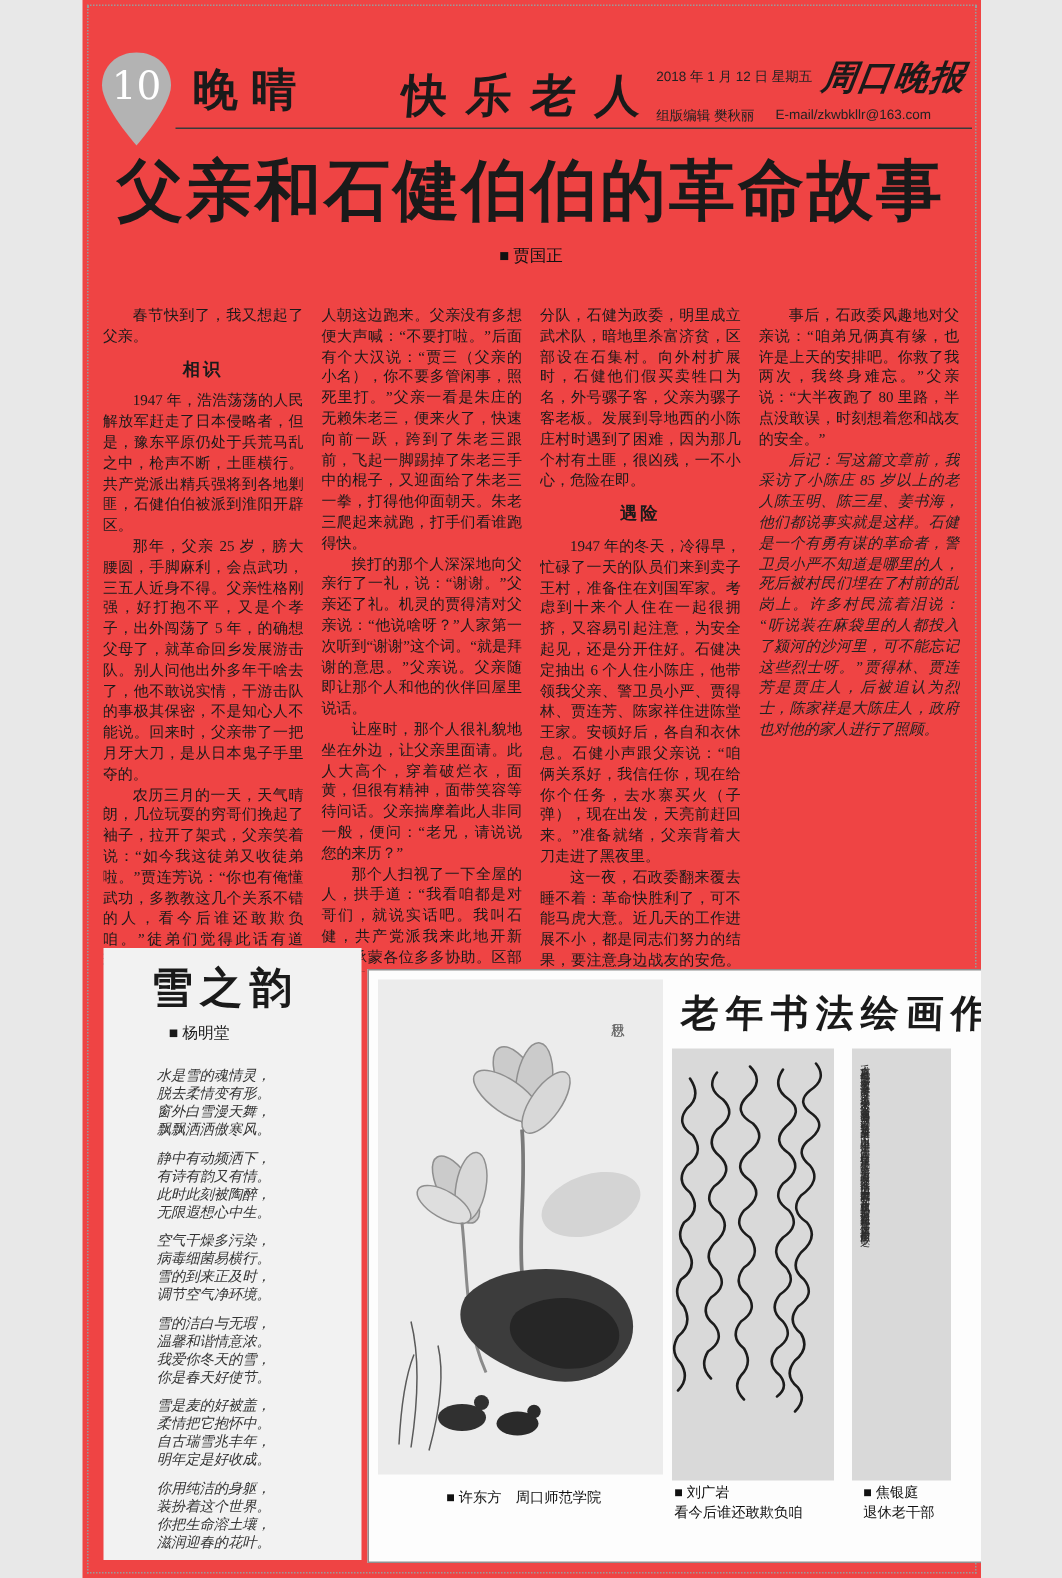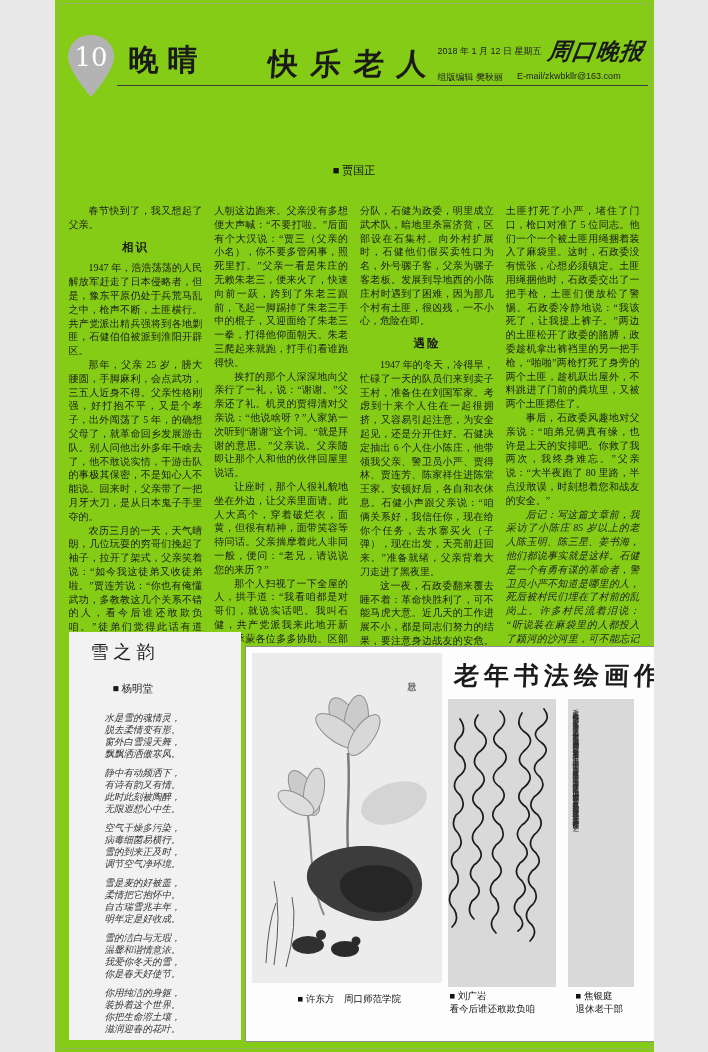--- a/index.html
+++ b/index.html
@@ -1,16 +1,16 @@
 <!DOCTYPE html>
 <html lang="zh"><head>
 <meta charset="utf-8">
 <style>
   html,body{margin:0;padding:0;background:#e8e8e8;}
-  .page{position:relative;width:599px;height:1052px;background:#84cc16;margin:0 auto;overflow:hidden;
+  .page{position:relative;width:599px;height:1052px;background:#ef4444;margin:0 auto;overflow:hidden;
         font-family:"Liberation Serif","DejaVu Serif",serif;color:#1a1a1a;}
   .page-border{position:absolute;inset:3px;border:1px dotted #9a9a9a;pointer-events:none;}
 
   
   .badge{position:absolute;left:10px;top:33px;width:52px;height:72px;}
   .badge text{font-family:"DejaVu Serif",serif;font-size:26px;fill:#ffffff;}
   .section-title{position:absolute;left:74px;top:40px;font-size:30px;font-weight:900;letter-spacing:9px;}
   .masthead{position:absolute;left:50%;top:44px;transform:translateX(-50%) skewX(-4deg);
             font-size:30px;font-weight:900;letter-spacing:13px;white-space:nowrap;}
   .head-right{position:absolute;right:10px;top:36px;text-align:right;white-space:nowrap;margin-left:47px;}
@@ -29,21 +29,21 @@
   
   .body-cols{position:absolute;left:14px;right:14px;top:204px;height:444px;display:flex;gap:12px;}
   .col{flex:1 1 0;overflow:hidden;font-size:10px;line-height:13.8px;text-align:justify;text-justify:inter-ideograph;}
   .col p{margin:0;text-indent:2em;}
   .col p.noindent{text-indent:0;}
   .subhead{font-weight:bold;text-align:center;font-size:11.5px;margin:9px 0 7px 0;letter-spacing:2px;}
   .postscript{font-style:italic;color:#222;}
 
   
   .poem-box{position:absolute;left:14px;top:632px;width:172px;height:408px;background:#f2f2f2;}
-  .poem-title{position:absolute;left:22px;top:8px;font-size:18px;font-weight:400;letter-spacing:5px;}
+  .poem-title{position:absolute;left:32px;top:8px;font-size:28px;font-weight:700;letter-spacing:5px;}
   .poem-author{position:absolute;left:44px;top:50px;font-size:10.5px;}
   .poem-body{position:absolute;left:36px;top:80px;font-size:9.5px;line-height:12px;font-style:italic;color:#333;}
   .stanza{white-space:pre-line;margin-bottom:7px;}
 
   
   .gallery{position:absolute;left:190px;top:646px;width:508px;height:394px;border:1px solid #8f8f8f;background:#fdfdfd;}
   .lotus{position:absolute;left:6px;top:6px;width:190px;height:330px;background:#ececec;}
   .gallery-title{position:absolute;left:208px;top:12px;width:296px;font-size:25px;letter-spacing:5px;
                  font-weight:600;white-space:nowrap;transform:skewX(-2deg);}
   .panel{position:absolute;top:52px;height:288px;background:#d9d9d9;overflow:hidden;}
@@ -76,20 +76,21 @@
       <span class="date-text">2018 年 1 月 12 日  星期五</span>
       <span class="pub-logo">周口晚报</span>
     </div>
     <div class="row2">
       <span>组版编辑  樊秋丽</span>
       <span>E-mail/zkwbkllr@163.com</span>
     </div>
   </div>
   <div class="header-rule"></div>
 
+  <div class="headline">父亲和石健伯伯的革命故事</div>
   <div class="byline">■ 贾国正</div>
 
   <div class="body-cols">
     <div class="col">
       <p>春节快到了，我又想起了父亲。</p>
       <div class="subhead">相识</div>
       <p>1947 年，浩浩荡荡的人民解放军赶走了日本侵略者，但是，豫东平原仍处于兵荒马乱之中，枪声不断，土匪横行。共产党派出精兵强将到各地剿匪，石健伯伯被派到淮阳开辟区。</p>
       <p>那年，父亲 25 岁，膀大腰圆，手脚麻利，会点武功，三五人近身不得。父亲性格刚强，好打抱不平，又是个孝子，出外闯荡了 5 年，的确想父母了，就革命回乡发展游击队。别人问他出外多年干啥去了，他不敢说实情，干游击队的事极其保密，不是知心人不能说。回来时，父亲带了一把月牙大刀，是从日本鬼子手里夺的。</p>
       <p>农历三月的一天，天气晴朗，几位玩耍的穷哥们挽起了袖子，拉开了架式，父亲笑着说：“如今我这徒弟又收徒弟啦。”贾连芳说：“你也有俺懂武功，多教教这几个关系不错的人，看今后谁还敢欺负咱。”徒弟们觉得此话有道理，要顺从地去学，下苦功去练。这时候，不远处传来呼叫声和急促的跑步声，父亲让收回架式，出外观看。只见四五个人正追着一个人厮打，挨打的</p>
     </div>
@@ -101,21 +102,20 @@
 
     </div>
     <div class="col">
       <p class="noindent">分队，石健为政委，明里成立武术队，暗地里杀富济贫，区部设在石集村。向外村扩展时，石健他们假买卖牲口为名，外号骡子客，父亲为骡子客老板。发展到导地西的小陈庄村时遇到了困难，因为那几个村有土匪，很凶残，一不小心，危险在即。</p>
       <div class="subhead">遇险</div>
       <p>1947 年的冬天，冷得早，忙碌了一天的队员们来到卖子王村，准备住在刘国军家。考虑到十来个人住在一起很拥挤，又容易引起注意，为安全起见，还是分开住好。石健决定抽出 6 个人住小陈庄，他带领我父亲、警卫员小严、贾得林、贾连芳、陈家祥住进陈堂王家。安顿好后，各自和衣休息。石健小声跟父亲说：“咱俩关系好，我信任你，现在给你个任务，去水寨买火（子弹），现在出发，天亮前赶回来。”准备就绪，父亲背着大刀走进了黑夜里。</p>
       <p>这一夜，石政委翻来覆去睡不着：革命快胜利了，可不能马虎大意。近几天的工作进展不小，都是同志们努力的结果，要注意身边战友的安危。他又想，东北老家现在不知啥样了，16 岁参加革命，已有 14 年啦，不容易啊。想着想着，石政委不由得流下了辛酸的泪水，泪水打湿了被角，流入了梦里。一觉醒来，眼里还含着泪花。他忽然爬起来，看一下警卫员小严在警戒地站岗。</p>
 
     </div>
     <div class="col">
-      <p class="noindent">土匪打死了小严，堵住了门口，枪口对准了 5 位同志。他们一个一个被土匪用绳捆着装入了麻袋里。这时，石政委没有慌张，心想必须镇定。土匪用绳捆他时，石政委交出了一把手枪，土匪们便放松了警惕。石政委冷静地说：“我该死了，让我提上裤子。”两边的土匪松开了政委的胳膊，政委趁机拿出裤裆里的另一把手枪，“啪啪”两枪打死了身旁的两个土匪，趁机跃出屋外，不料跳进了门前的粪坑里，又被两个土匪摁住了。</p>
       <p>事后，石政委风趣地对父亲说：“咱弟兄俩真有缘，也许是上天的安排吧。你救了我两次，我终身难忘。”父亲说：“大半夜跑了 80 里路，半点没敢误，时刻想着您和战友的安全。”</p>
       <p class="postscript">后记：写这篇文章前，我采访了小陈庄 85 岁以上的老人陈玉明、陈三星、姜书海，他们都说事实就是这样。石健是一个有勇有谋的革命者，警卫员小严不知道是哪里的人，死后被村民们埋在了村前的乱岗上。许多村民流着泪说：“听说装在麻袋里的人都投入了颍河的沙河里，可不能忘记这些烈士呀。”贾得林、贾连芳是贾庄人，后被追认为烈士，陈家祥是大陈庄人，政府也对他的家人进行了照顾。</p>
     </div>
   </div>
 
   <div class="poem-box">
     <div class="poem-title">雪之韵</div>
     <div class="poem-author">■ 杨明堂</div>
     <div class="poem-body">
       <div class="stanza">水是雪的魂情灵，
@@ -123,28 +123,28 @@
 窗外白雪漫天舞，
 飘飘洒洒傲寒风。</div>
       <div class="stanza">静中有动频洒下，
 有诗有韵又有情。
 此时此刻被陶醉，
 无限遐想心中生。</div>
       <div class="stanza">空气干燥多污染，
 病毒细菌易横行。
 雪的到来正及时，
 调节空气净环境。</div>
+      <div class="stanza">雪的洁白与无瑕，
+温馨和谐情意浓。
+我爱你冬天的雪，
+你是春天好使节。</div>
       <div class="stanza">雪是麦的好被盖，
 柔情把它抱怀中。
 自古瑞雪兆丰年，
 明年定是好收成。</div>
-      <div class="stanza">雪的洁白与无瑕，
-温馨和谐情意浓。
-我爱你冬天的雪，
-你是春天好使节。</div>
       <div class="stanza">你用纯洁的身躯，
 装扮着这个世界。
 你把生命溶土壤，
 滋润迎春的花叶。</div>
     </div>
   </div>
 
   <div class="gallery">
 
     <div class="lotus">

